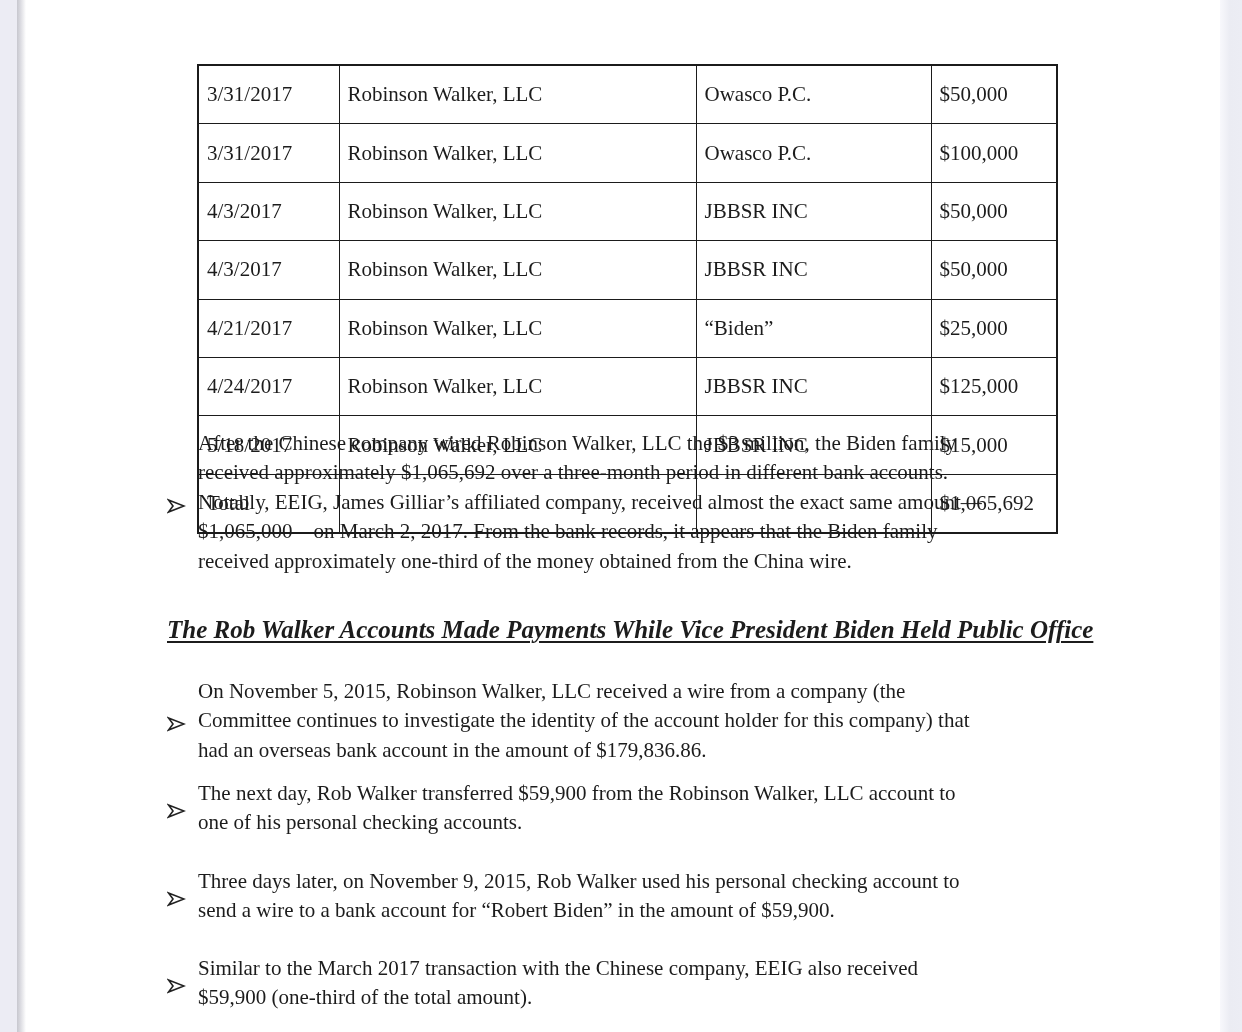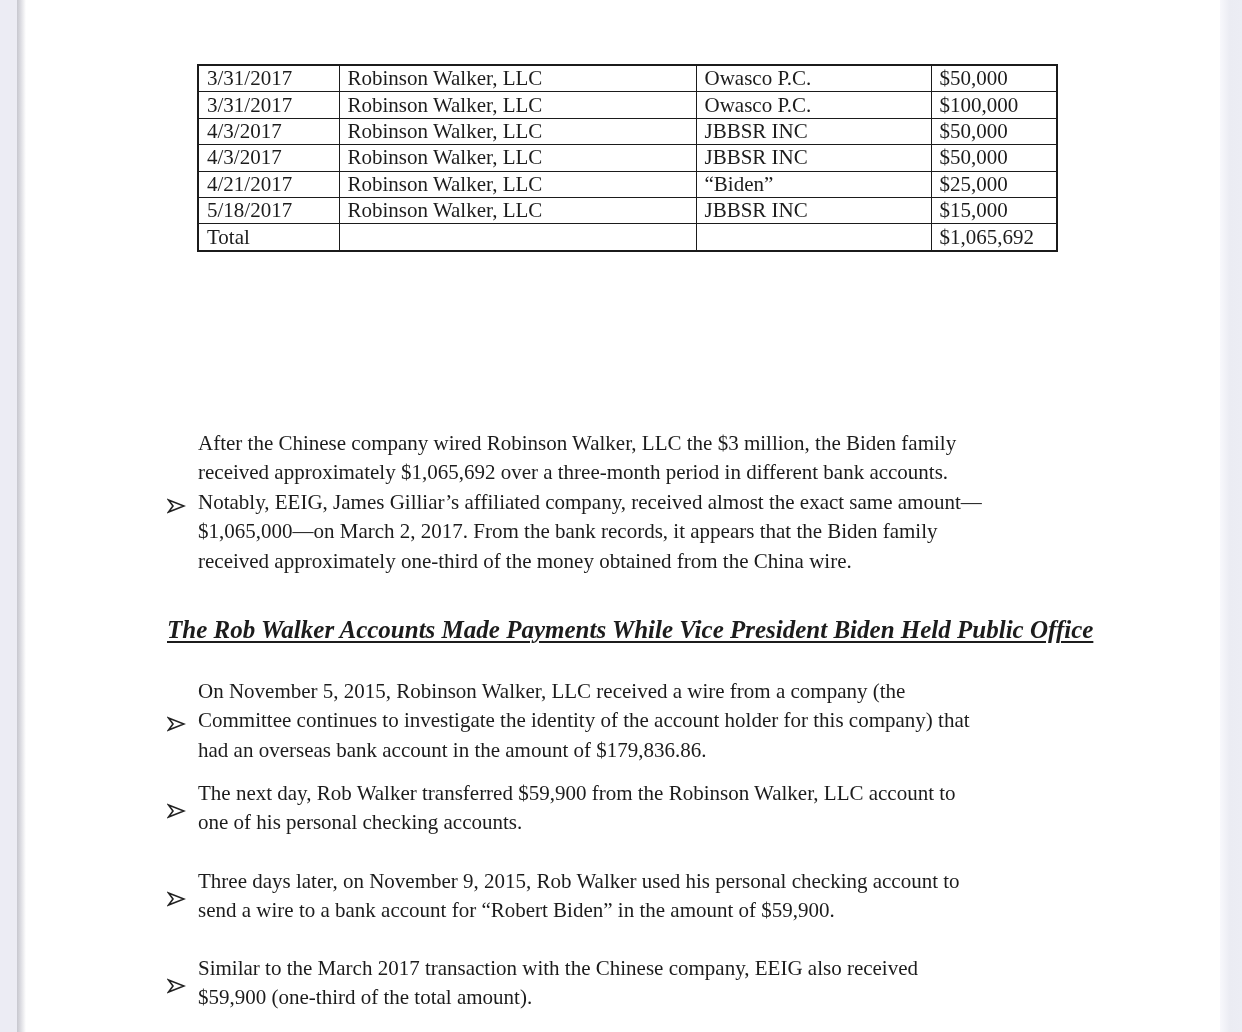--- a/index.html
+++ b/index.html
@@ -28,21 +28,21 @@
   
   table.wire-table {
     position: absolute; left: 197px; top: 64px;
     width: 859px;
     border-collapse: collapse;
     table-layout: fixed;
     font-size: 21px;
   }
   table.wire-table td {
     border: 1.8px solid #1b1b1b;
-    padding: 0 8px;
+    padding: 16px 8px;
     height: 25.4px;
     line-height: 25px;
     white-space: nowrap;
     overflow: hidden;
     vertical-align: middle;
   }
   table.wire-table { border: 2.4px solid #1b1b1b; }
 
   
   .bullet {
@@ -112,20 +112,26 @@
         <td>JBBSR INC</td>
         <td>$50,000</td>
       </tr>
       <tr>
         <td>4/21/2017</td>
         <td>Robinson Walker, LLC</td>
         <td>“Biden”</td>
         <td>$25,000</td>
       </tr>
       <tr>
+        <td>4/24/2017</td>
+        <td>Robinson Walker, LLC</td>
+        <td>JBBSR INC</td>
+        <td>$125,000</td>
+      </tr>
+      <tr>
         <td>5/18/2017</td>
         <td>Robinson Walker, LLC</td>
         <td>JBBSR INC</td>
         <td>$15,000</td>
       </tr>
       <tr>
       <td>Total</td>
       <td></td>
       <td></td>
       <td>$1,065,692</td>

